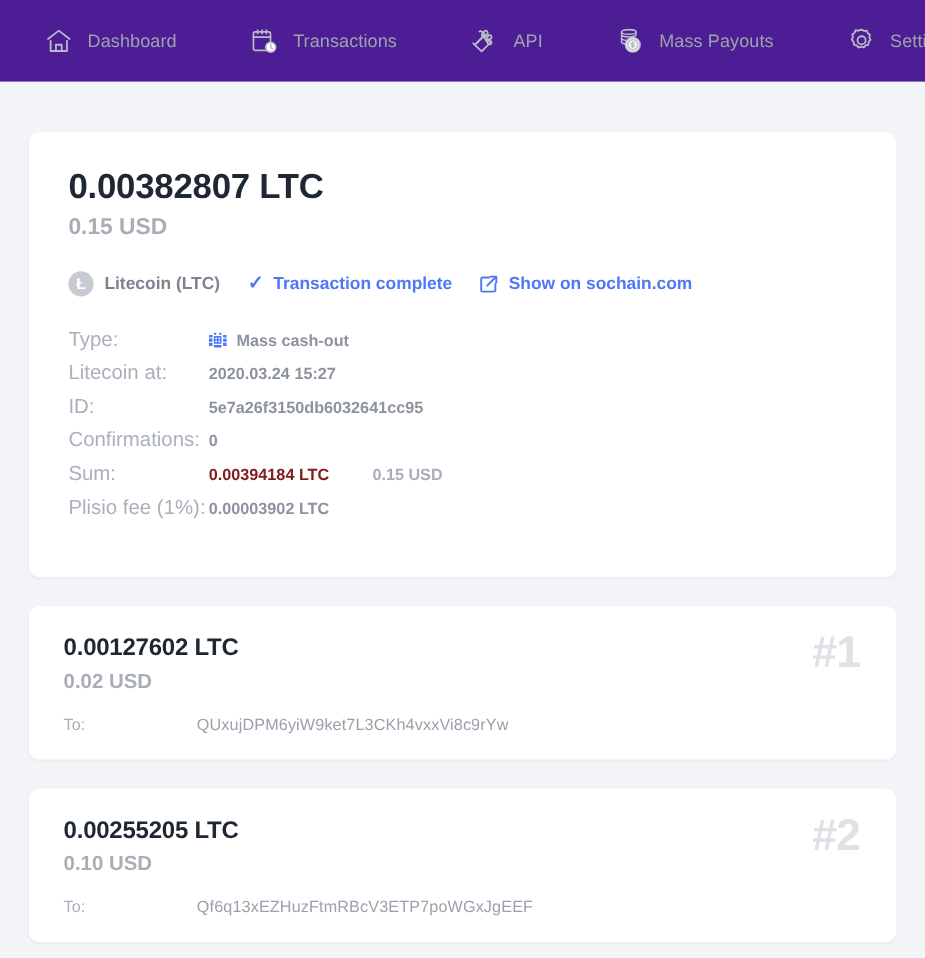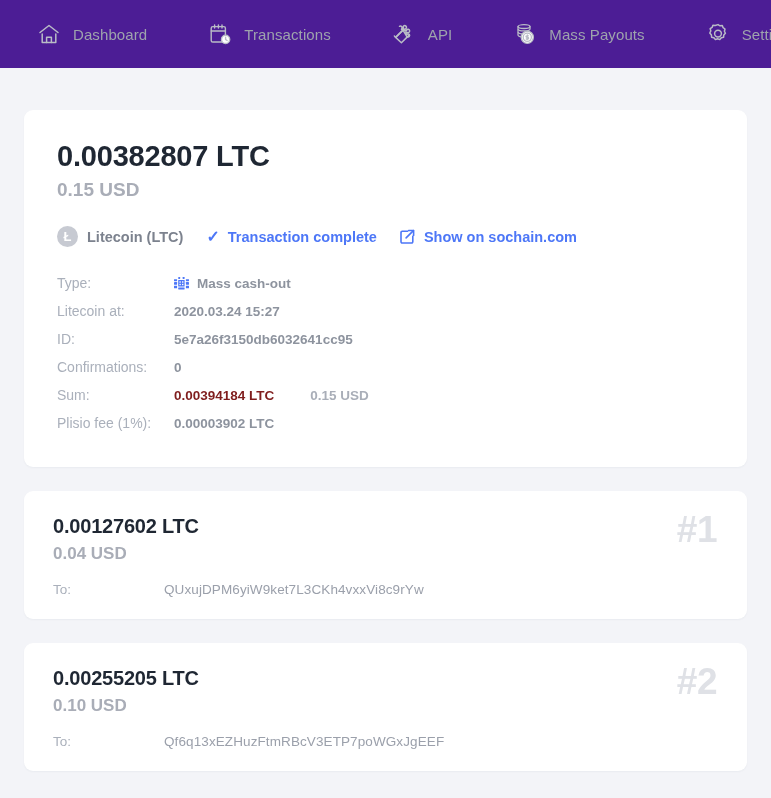--- a/index.html
+++ b/index.html
@@ -45,21 +45,21 @@
   }
 
   
   .page { padding: 0 24px; }
   .card {
     background: #ffffff;
     border-radius: 9px;
     box-shadow: 0 1px 2px rgba(30,40,70,.045);
     position: relative;
   }
-  .card.main   { margin-top: 42px; padding: 30px 32px 30px 33px; }
+  .card.main   { margin-top: 42px; padding: 30px 32px 44px 33px; }
   .card.payout { margin-top: 24px; padding: 24px 32px 22px 29px; }
 
   .amount-crypto {
     font-size: 29px;
     font-weight: bold;
     color: #1f2733;
     letter-spacing: -.2px;
     line-height: 1.12;
   }
   .amount-fiat {
@@ -115,21 +115,21 @@
   
   .details { margin-top: 22px; }
   .drow {
     display: flex;
     align-items: center;
     min-height: 28px;
   }
   .dlabel {
     width: 117px;
     flex: 0 0 117px;
-    font-size: 14px;
+    font-size: 17px;
     color: #aab0bb;
   }
   .dvalue {
     font-size: 13.5px;
     color: #8d939e;
     font-weight: bold;
     display: flex;
     align-items: center;
     gap: 8px;
   }
@@ -320,21 +320,21 @@
         <div class="dvalue">0.00003902 LTC</div>
       </div>
 
 
     </div>
   </div>
 
   <div class="card payout">
     <div class="rank">#1</div>
     <div class="amount-crypto">0.00127602 LTC</div>
-    <div class="amount-fiat">0.04 USD</div>
+    <div class="amount-fiat">0.02 USD</div>
     <div class="to-row">
       <div class="to-label">To:</div>
       <div class="to-value">QUxujDPM6yiW9ket7L3CKh4vxxVi8c9rYw</div>
     </div>
   </div>
 
   <div class="card payout">
     <div class="rank">#2</div>
     <div class="amount-crypto">0.00255205 LTC</div>
     <div class="amount-fiat">0.10 USD</div>

